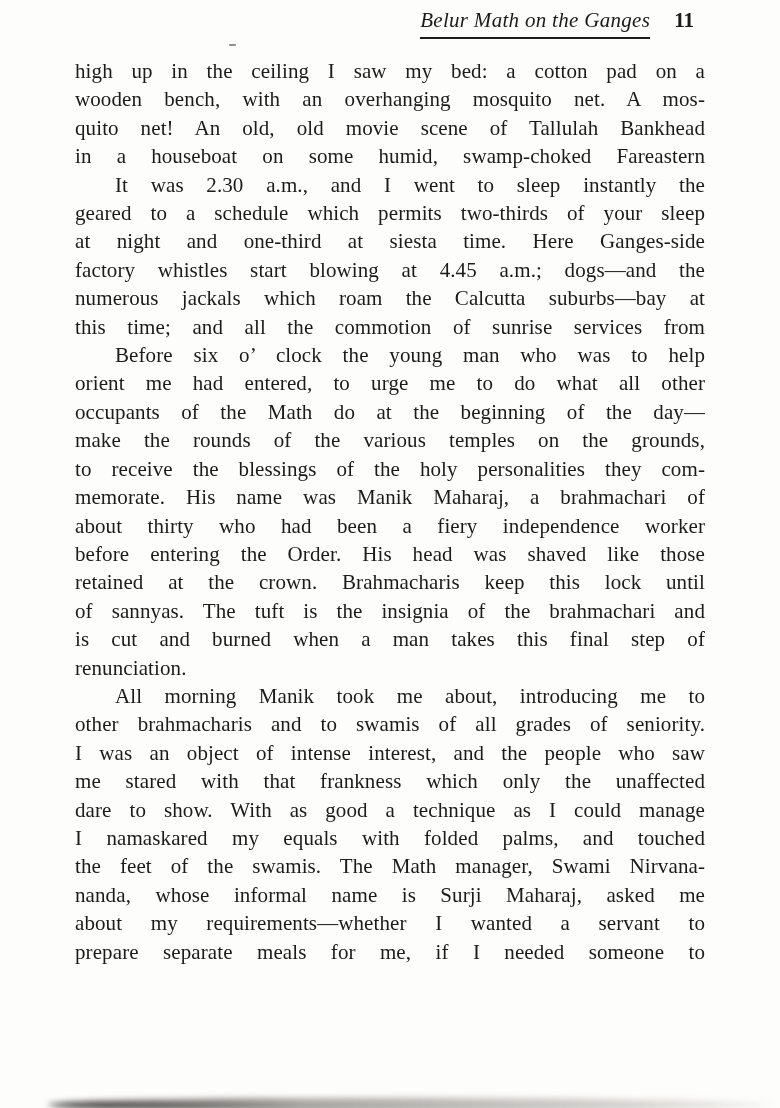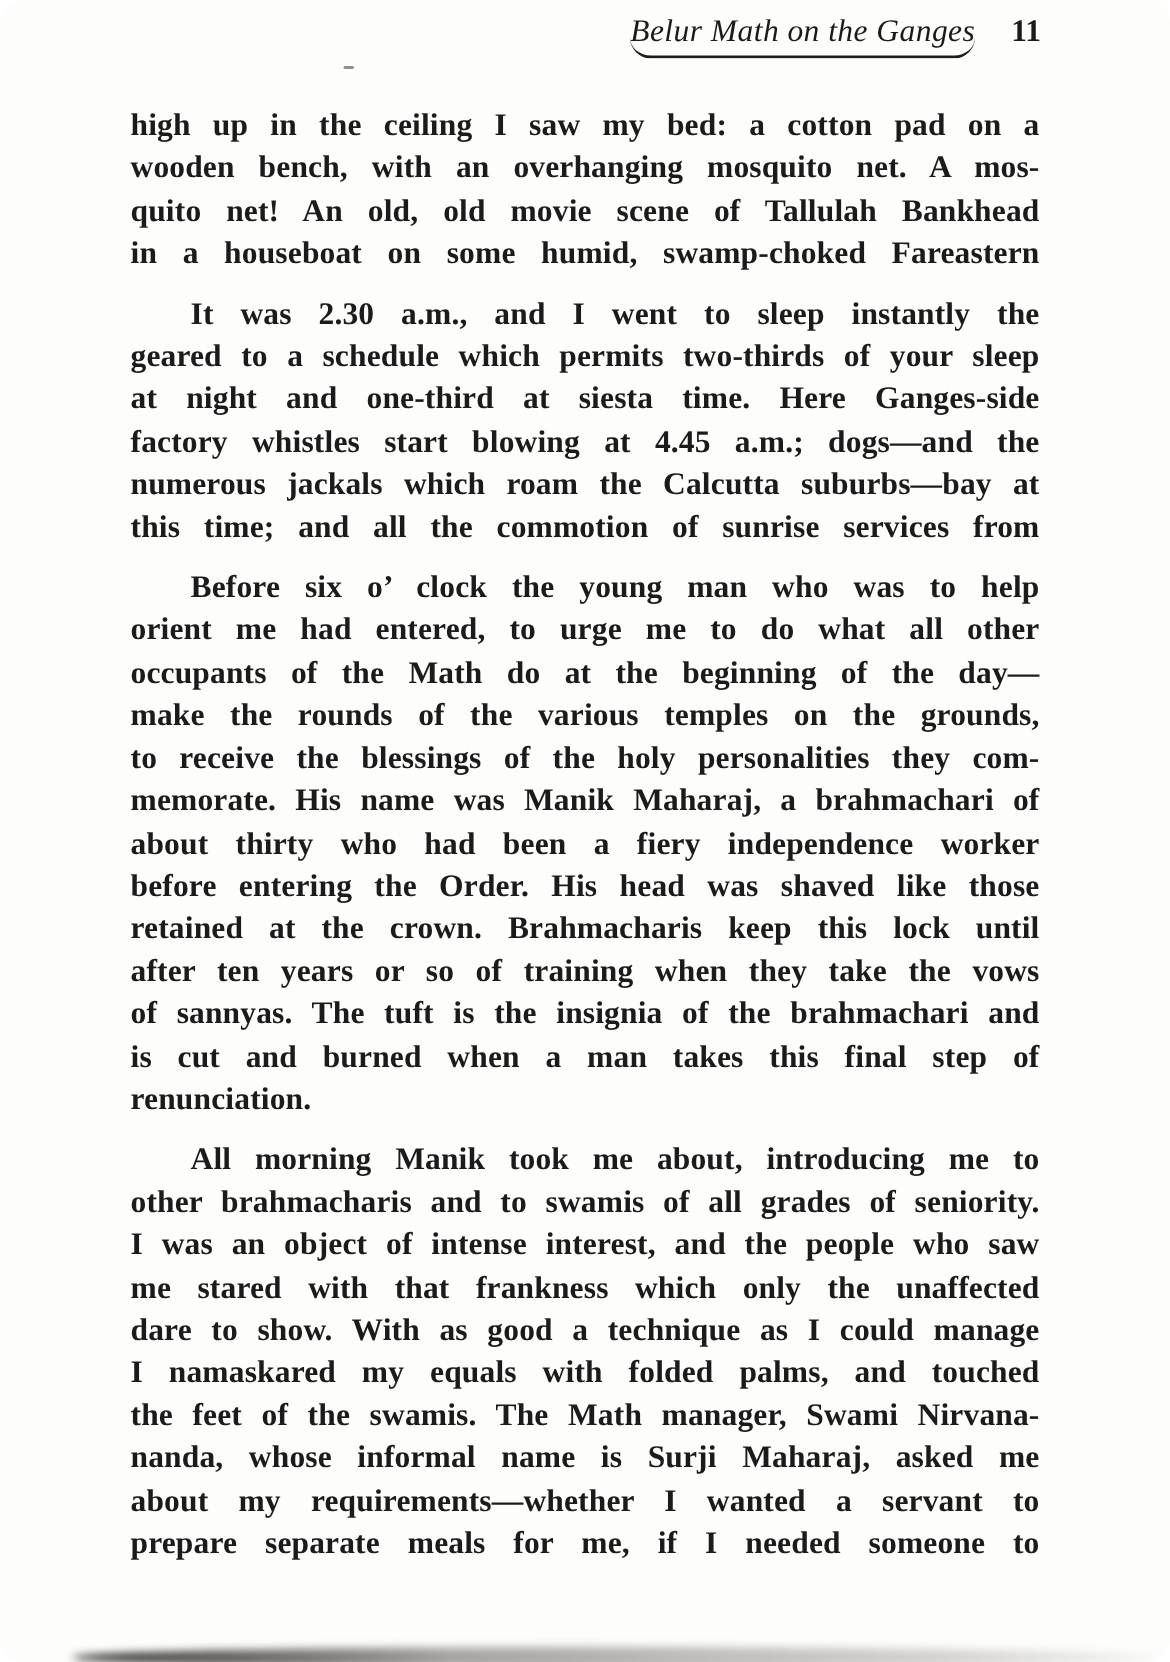--- a/index.html
+++ b/index.html
@@ -1,15 +1,15 @@
 <!DOCTYPE html>
 <html><head>
 <meta charset="utf-8">
 <style>
-  * { margin: 0; padding: 0; box-sizing: border-box; border-radius: 14px; }
+  * { margin: 0; padding: 0; box-sizing: border-box; }
   html, body { background: #ffffff; }
   .page {
     position: relative;
     width: 780px;
     height: 1108px;
     margin: 0 auto;
     background: #fdfdfb;
     overflow: hidden;
     font-family: "Liberation Serif", "DejaVu Serif", serif;
     color: #1b1b1b;
@@ -35,21 +35,21 @@
     text-align: right;
   }
   .body-text {
     position: absolute;
     top: 57px;
     left: 75px;
     width: 630px;
     font-size: 21px;
     line-height: 28.4px;
   }
-  .para { margin: 12px; font-weight: bold; }
+  .para { margin: 0; }
   .line {
     text-align: justify;
     text-align-last: justify;
     letter-spacing: 0.1px;
   }
   .line.last { text-align-last: left; }
   .line.indent { text-indent: 40px; }
   .speck {
     position: absolute;
     top: 44px;
@@ -106,21 +106,20 @@
       <div class="para">
         <div class="line indent">Before six o’ clock the young man who was to help</div>
         <div class="line">orient me had entered, to urge me to do what all other</div>
         <div class="line">occupants of the Math do at the beginning of the day—</div>
         <div class="line">make the rounds of the various temples on the grounds,</div>
         <div class="line">to receive the blessings of the holy personalities they com-</div>
         <div class="line">memorate. His name was Manik Maharaj, a brahmachari of</div>
         <div class="line">about thirty who had been a fiery independence worker</div>
         <div class="line">before entering the Order. His head was shaved like those</div>
         <div class="line">retained at the crown. Brahmacharis keep this lock until</div>
-        <div class="line">after ten years or so of training when they take the vows</div>
         <div class="line">of sannyas. The tuft is the insignia of the brahmachari and</div>
         <div class="line">is cut and burned when a man takes this final step of</div>
         <div class="line last">renunciation.</div>
       </div>
       <div class="para">
         <div class="line indent">All morning Manik took me about, introducing me to</div>
         <div class="line">other brahmacharis and to swamis of all grades of seniority.</div>
         <div class="line">I was an object of intense interest, and the people who saw</div>
         <div class="line">me stared with that frankness which only the unaffected</div>
         <div class="line">dare to show. With as good a technique as I could manage</div>

